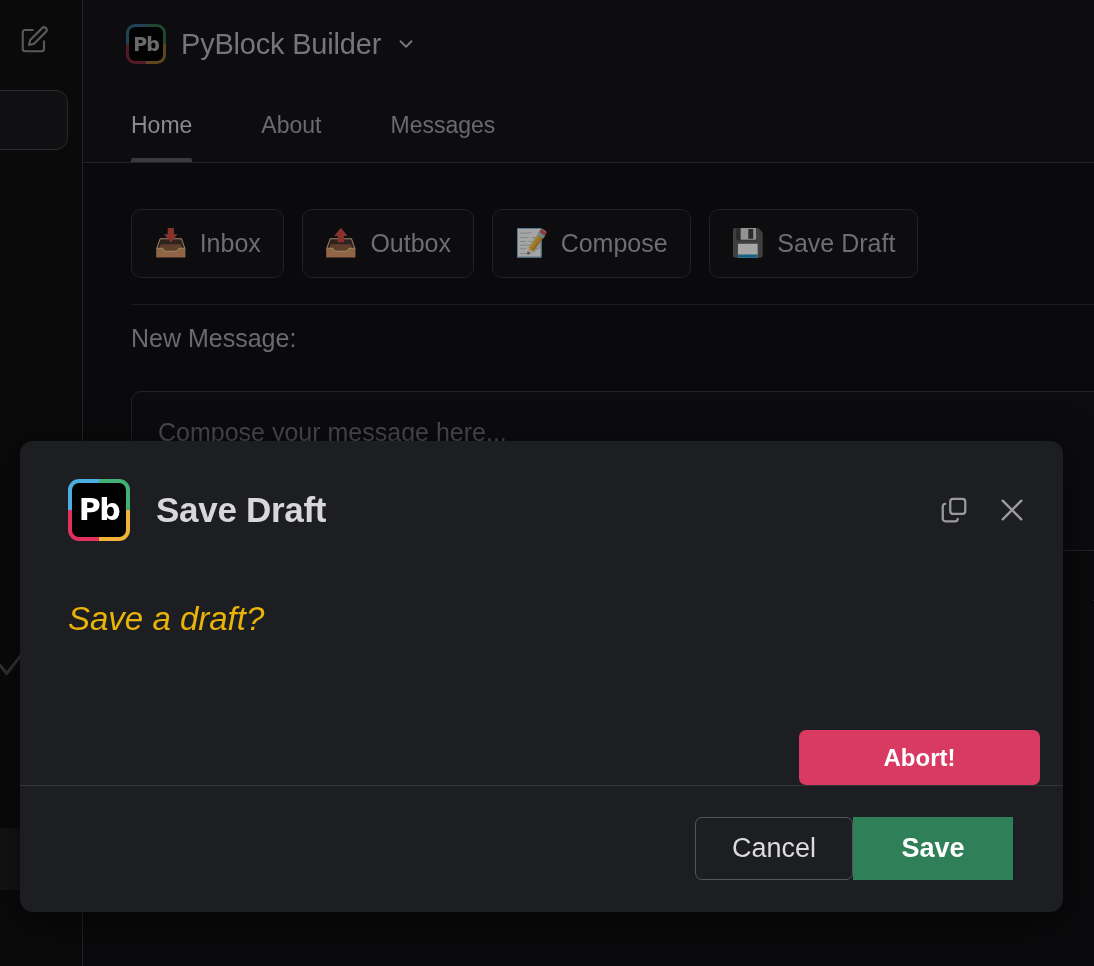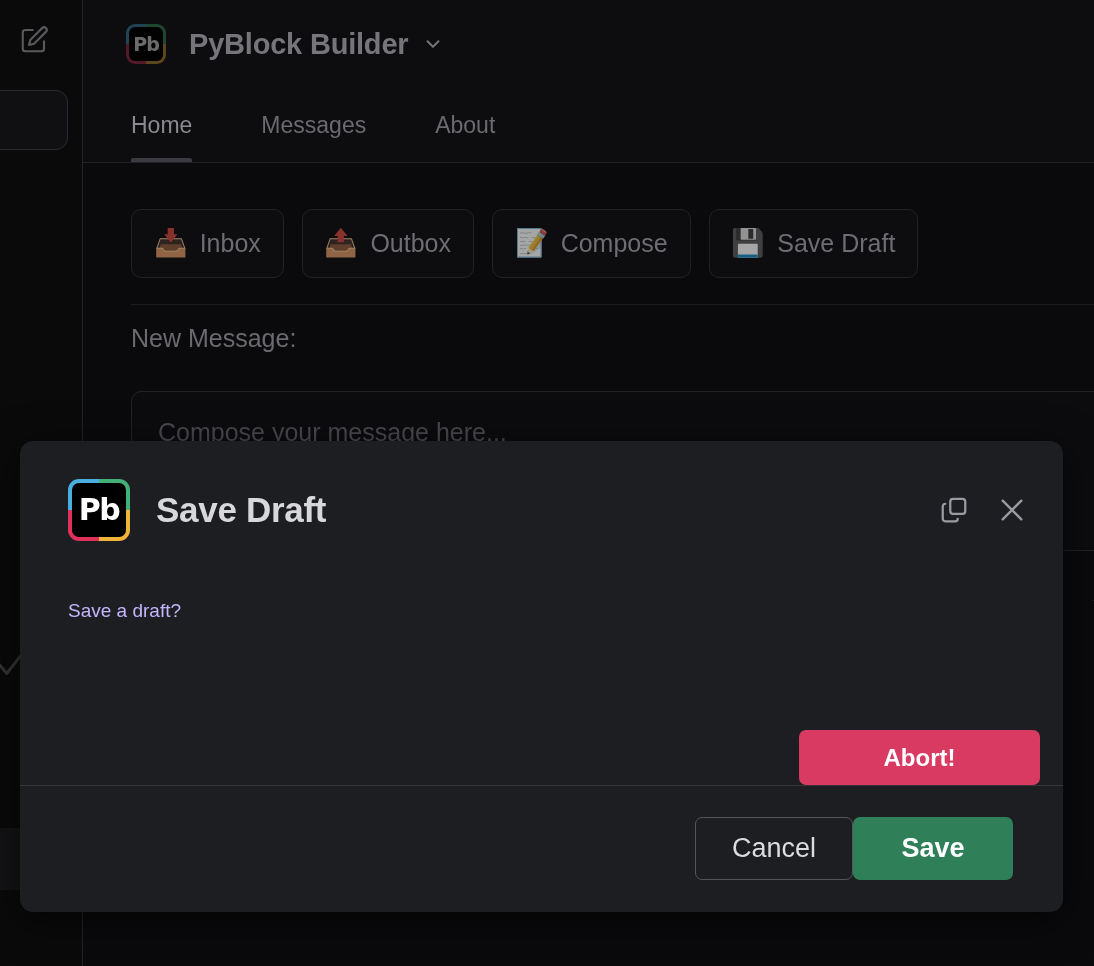--- a/index.html
+++ b/index.html
@@ -70,22 +70,22 @@
   .logo .inner {
     position: absolute; left: 3px; top: 3px; right: 3px; bottom: 3px;
     background: #050505; border-radius: 6px;
     display: flex; align-items: center; justify-content: center;
     color: #fff; font-weight: 700; font-size: 19px;
     letter-spacing: -1px;
     font-family: "DejaVu Sans", sans-serif;
   }
   .logo.dim { filter: brightness(.42) saturate(.85); }
   .app-title {
-    margin-left: 23px;
-    font-size: 29px; font-weight: 700;
+    margin-left: 15px;
+    font-size: 29px; font-weight: 400;
     color: #76767a;
     letter-spacing: -.2px;
   }
   .app-caret {
     margin-left: 14px; margin-top: 4px;
     color: #76767a;
   }
 
   
   .tabbar {
@@ -218,21 +218,21 @@
   }
   .modal-body {
     position: relative;
     height: 208px;
     padding: 0 39px 0 48px;
     box-sizing: border-box;
     border-bottom: 1px solid #34343a;
   }
   .body-text {
     position: absolute; left: 48px; top: 22px;
-    font-size: 19px; color: #c4b5fd;
+    font-size: 33px; color: #eab308; font-style: italic;
   }
   .abort-btn {
     position: absolute; right: 23px; top: 155px;
     transform: translateY(-155px);
     top: 155px;
     width: 241px; height: 55px;
     background: #d83a62;
     border: none; border-radius: 7px;
     color: #fff; font-size: 24px; font-weight: 700;
     cursor: pointer;
@@ -252,21 +252,21 @@
     background: transparent;
     border: 1px solid #55555c;
     border-radius: 7px;
     color: #dcdce0; font-size: 27px;
     cursor: pointer;
     font-family: "Liberation Sans", sans-serif;
   }
   .btn-save {
     width: 160px; height: 63px;
     background: #2f8059;
-    border: none; border-radius: 7px;
+    border: none; border-radius: 0;
     color: #fff; font-size: 27px; font-weight: 700;
     cursor: pointer;
     font-family: "Liberation Sans", sans-serif;
   }
 </style>
 </head>
 <body>
 
 <div id="root">
 
@@ -297,22 +297,22 @@
     <div class="app-title">PyBlock Builder</div>
     <div class="app-caret">
       <svg width="22" height="22" viewBox="0 0 24 24" fill="none" stroke="currentColor" stroke-width="2.1" stroke-linecap="round" stroke-linejoin="round">
         <path d="M6 9l6 6 6-6"></path>
       </svg>
     </div>
   </div>
 
   <div class="tabbar">
     <div class="tab active">Home</div>
+    <div class="tab">About</div>
     <div class="tab">Messages</div>
-    <div class="tab">About</div>
   </div>
 
   <div class="content">
     <div class="action-row">
       <div class="action-btn">
         <span class="emoji">📥</span>
         <span>Inbox</span>
       </div>
       <div class="action-btn">
         <span class="emoji">📤</span>

